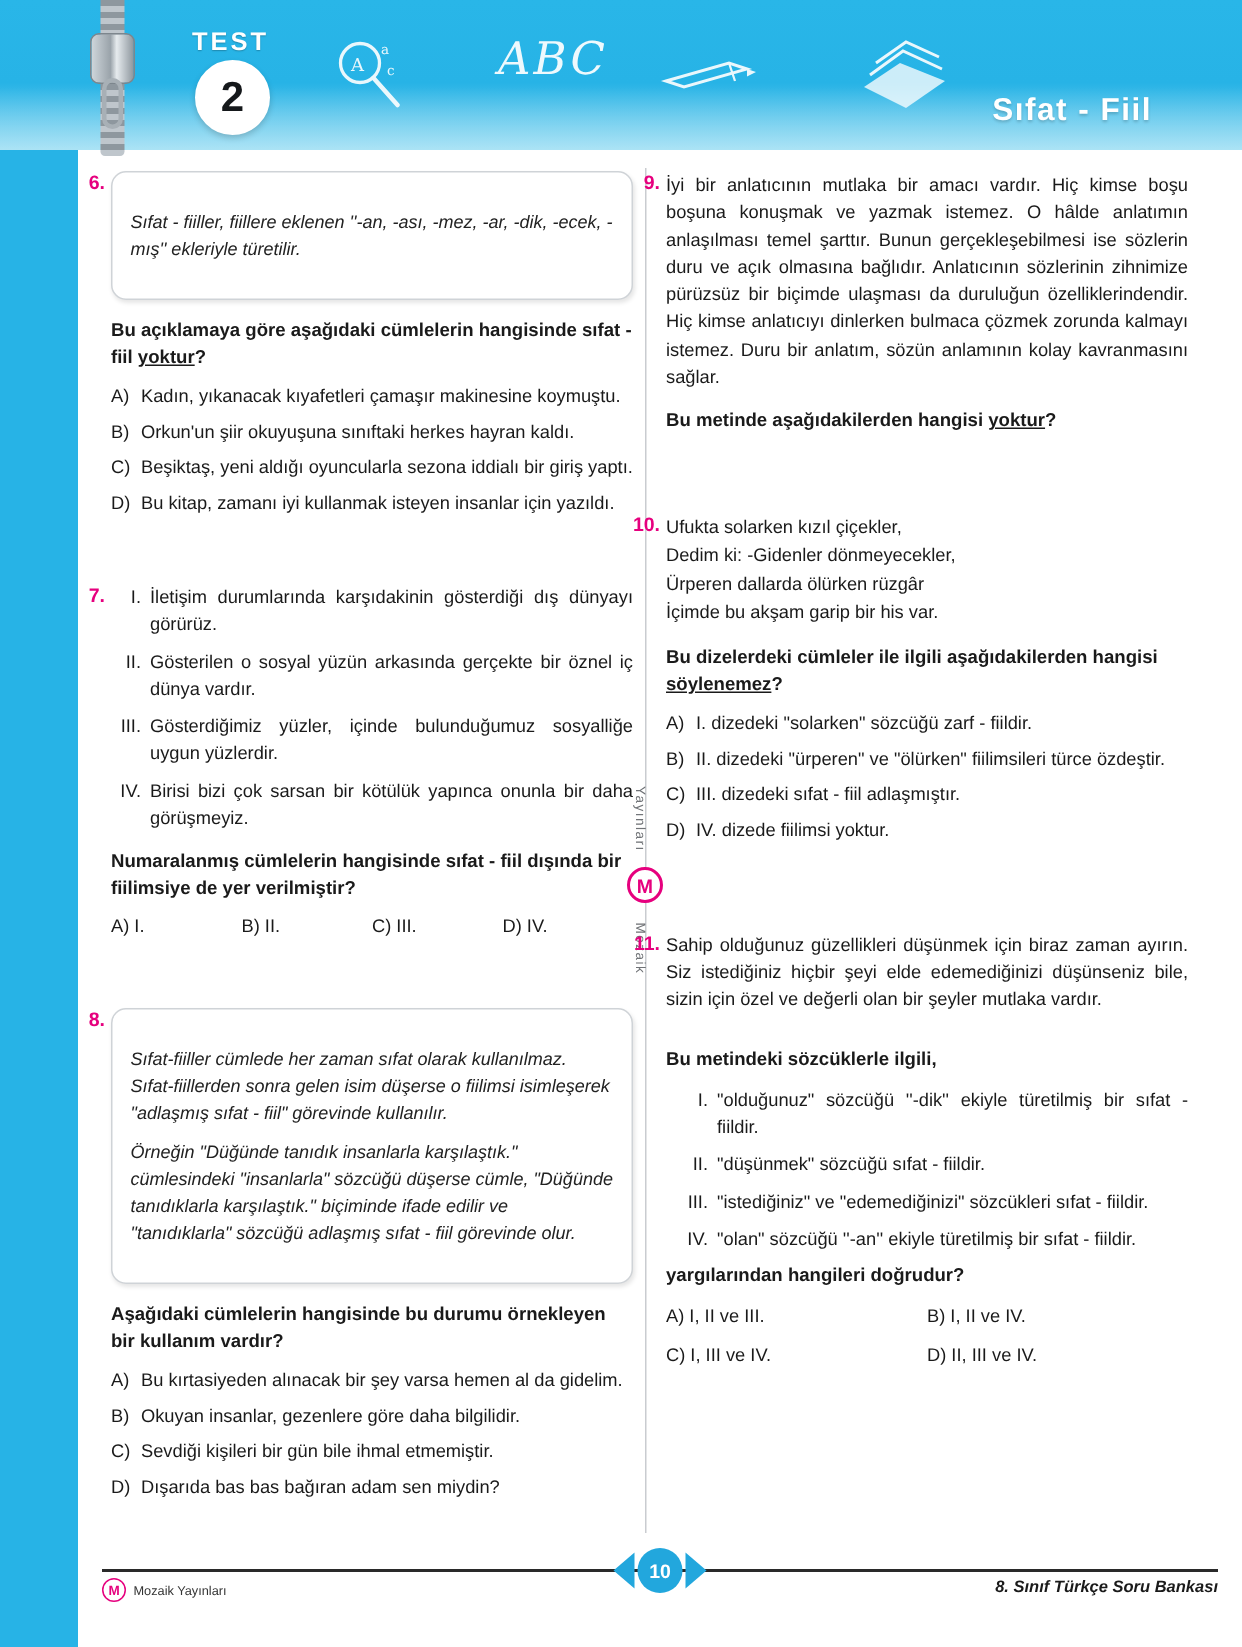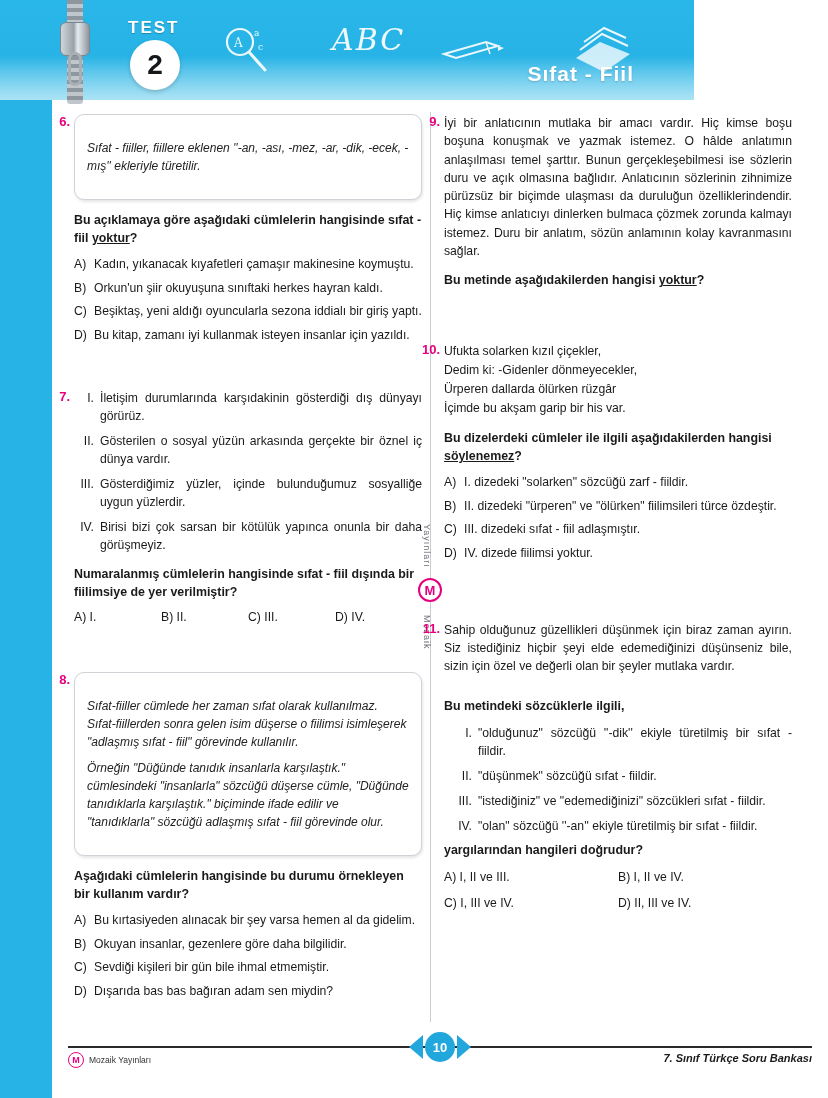--- a/index.html
+++ b/index.html
@@ -8,21 +8,21 @@
     width: 828px; height: 1098px;
     font-family: "Liberation Sans", sans-serif;
     background: #ffffff;
     position: relative;
     overflow: hidden;
     color: #1a1a1a;
   }
 
   
   .header-band {
-    position: absolute; left:0; top:0; width:694px; height:100px;
+    position: absolute; left:0; top:0; width:828px; height:100px;
     background: linear-gradient(180deg,#29b6e8 0%, #27b3e6 55%, #7fd4f0 100%);
   }
   .header-band .wave {
     position:absolute; left:0; bottom:0; width:100%; height:42px;
     background: linear-gradient(180deg, rgba(255,255,255,0) 0%, rgba(255,255,255,0.35) 100%);
   }
   .left-blue-bar {
     position:absolute; left:0; top:0; width:52px; height:1098px;
     background: linear-gradient(180deg,#27b3e6 0%, #27b3e6 100%);
   }
@@ -406,14 +406,14 @@
   <div class="rule"></div>
   <div class="brand">
     <div class="mc">M</div>
     <div class="bt">Mozaik Yayınları</div>
   </div>
   <div class="pagebadge">
     <div class="chev-l"></div>
     <div class="circle">10</div>
     <div class="chev-r"></div>
   </div>
-  <div class="bookname">7. Sınıf Türkçe Soru Bankası</div>
+  <div class="bookname">8. Sınıf Türkçe Soru Bankası</div>
 </div>
 
 </body></html>

